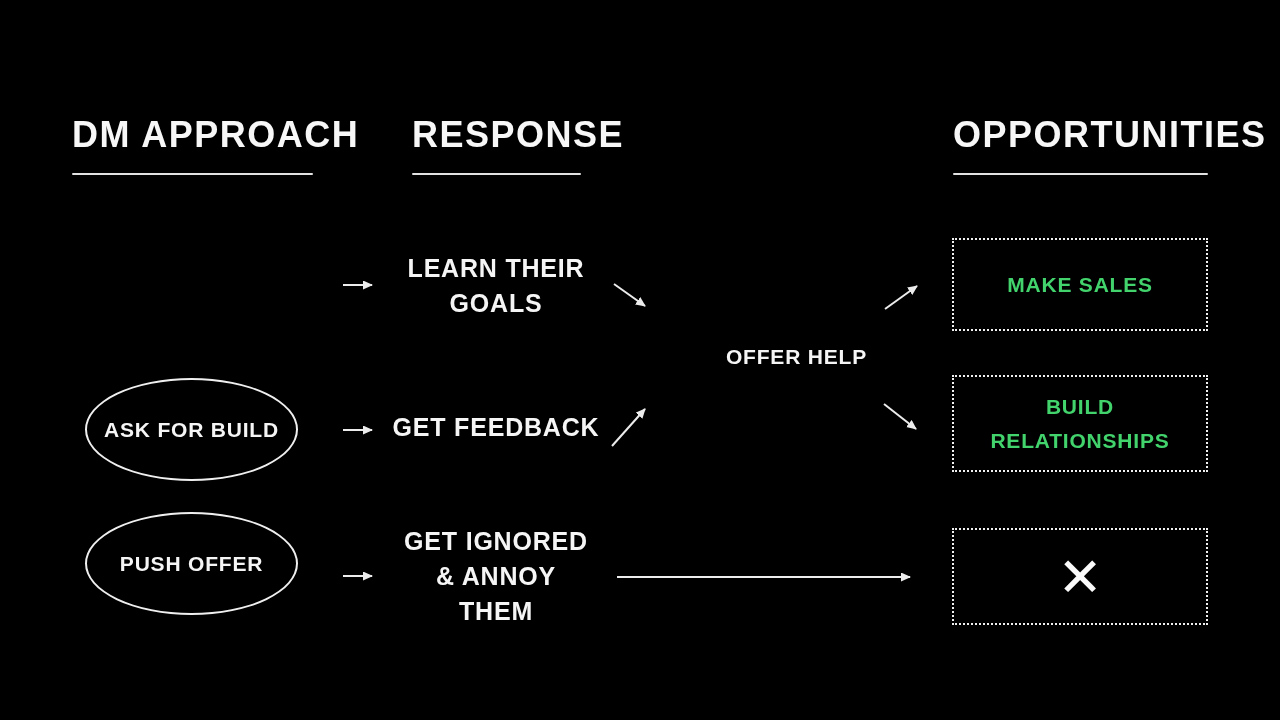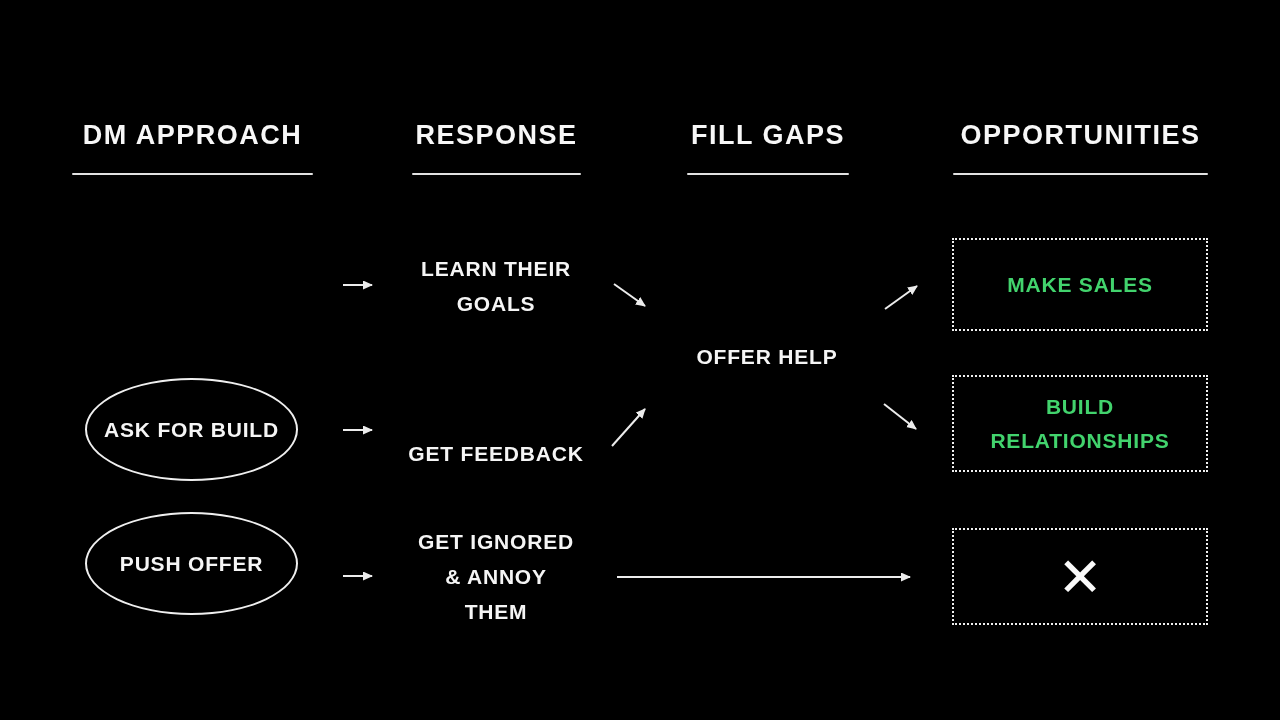--- a/index.html
+++ b/index.html
@@ -21,21 +21,21 @@
     position: absolute;
     inset: 0;
     pointer-events: none;
   }
   .col-header {
     position: absolute;
     top: 114px;
     text-align: center;
   }
   .col-header-label {
-    font-size: 27px;
+    font-size: 36px;
     line-height: 42px;
     letter-spacing: 1.5px;
     white-space: nowrap;
     color: #f7f7f7;
   }
   .col-header-rule {
     margin-top: 17px;
     height: 2px;
     background: #e2e2e2;
     border-radius: 1px;
@@ -56,32 +56,32 @@
     font-size: 21px;
     letter-spacing: 0.8px;
     white-space: nowrap;
     color: #f5f5f5;
   }
   .response-text {
     position: absolute;
     left: 391px;
     width: 210px;
     text-align: center;
-    font-size: 21px;
+    font-size: 25px;
     line-height: 35px;
     letter-spacing: 0.8px;
     white-space: pre-line;
     color: #f5f5f5;
   }
   .fill-gap-text {
     position: absolute;
     left: 667px;
     width: 200px;
     top: 340px;
-    text-align: center;
+    text-align: right;
     font-size: 21px;
     line-height: 34px;
     letter-spacing: 0.8px;
     color: #f5f5f5;
   }
   .opp-box {
     position: absolute;
     left: 952px;
     width: 256px;
     border: 2px dotted #f0f0f0;
@@ -127,39 +127,35 @@
   </svg>
 
   <div class="col-header" style="left:72px; width:241px;">
     <div class="col-header-label">DM APPROACH</div>
     <div class="col-header-rule"></div>
   </div>
   <div class="col-header" style="left:412px; width:169px;">
     <div class="col-header-label">RESPONSE</div>
     <div class="col-header-rule"></div>
   </div>
-  <div class="col-header" style="left:687px; width:162px;">
-    <div class="col-header-label">FILL GAPS</div>
-    <div class="col-header-rule"></div>
-  </div>
   <div class="col-header" style="left:953px; width:255px;">
     <div class="col-header-label">OPPORTUNITIES</div>
     <div class="col-header-rule"></div>
   </div>
 
   <div class="ellipse" style="top:378px;">
     <span class="ellipse-label">ASK FOR BUILD</span>
   </div>
   <div class="ellipse" style="top:512px;">
     <span class="ellipse-label">PUSH OFFER</span>
   </div>
 
   <div class="response-text" style="top:251px;">LEARN THEIR
 GOALS</div>
-  <div class="response-text" style="top:436px;">GET FEEDBACK</div>
+  <div class="response-text" style="top:410px;">GET FEEDBACK</div>
   <div class="response-text" style="top:524px;">GET IGNORED
 &amp; ANNOY
 THEM</div>
 
   <div class="fill-gap-text">OFFER HELP</div>
 
   <div class="opp-box" style="top:238px; height:93px;">
     <span class="opp-label">MAKE SALES</span>
   </div>
   <div class="opp-box" style="top:375px; height:97px;">

